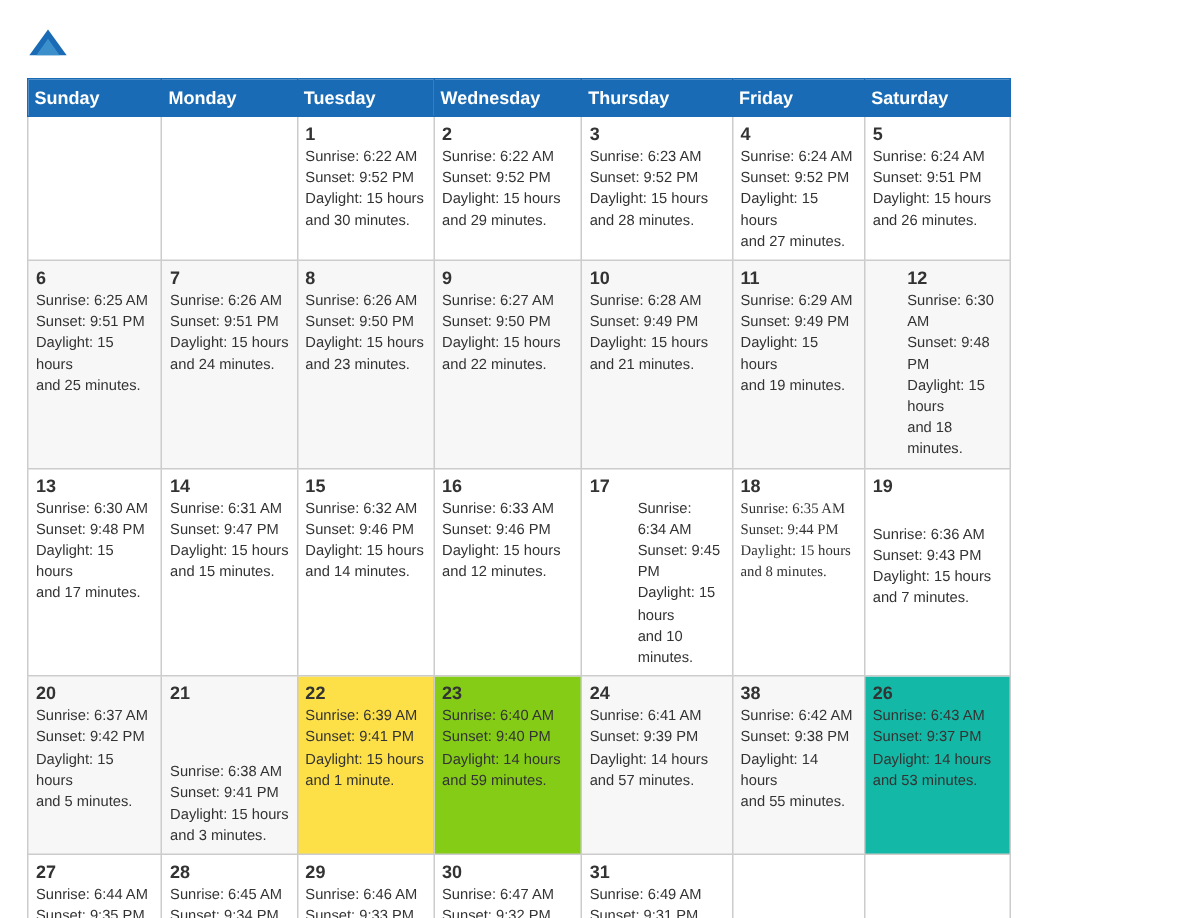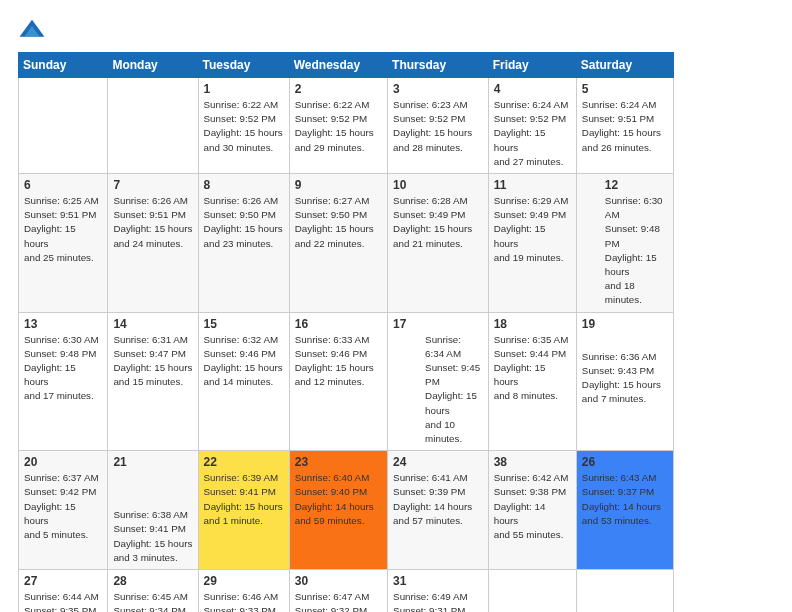--- a/index.html
+++ b/index.html
@@ -249,21 +249,21 @@
           </td>
           <td>
             <span class="day-number">17</span>
             <div class="day-info" style="white-space: pre-line; margin-left: 32px;">Sunrise: 6:34 AM
 Sunset: 9:45 PM
 Daylight: 15 hours
 and 10 minutes.</div>
           </td>
           <td>
             <span class="day-number">18</span>
-            <div class="day-info" style="white-space: pre-line;">Sunrise: 6:35 AM
+            <div class="day-info" style="white-space: pre-line; font-family: Liberation Serif, serif;">Sunrise: 6:35 AM
 Sunset: 9:44 PM
 Daylight: 15 hours
 and 8 minutes.</div>
           </td>
           <td>
             <span class="day-number">19</span>
             <div class="day-info" style="white-space: pre-line; margin-top: 19px;">Sunrise: 6:36 AM
 Sunset: 9:43 PM
 Daylight: 15 hours
 and 7 minutes.</div>
@@ -284,42 +284,42 @@
 Daylight: 15 hours
 and 3 minutes.</div>
           </td>
           <td style="background: #fde047;">
             <span class="day-number">22</span>
             <div class="day-info" style="white-space: pre-line;">Sunrise: 6:39 AM
 Sunset: 9:41 PM
 Daylight: 15 hours
 and 1 minute.</div>
           </td>
-          <td style="background: #f97316;">
+          <td style="background: #84cc16;">
             <span class="day-number">23</span>
             <div class="day-info" style="white-space: pre-line;">Sunrise: 6:40 AM
 Sunset: 9:40 PM
 Daylight: 14 hours
 and 59 minutes.</div>
           </td>
           <td style="background: rgb(247, 247, 247);">
             <span class="day-number">24</span>
             <div class="day-info" style="white-space: pre-line;">Sunrise: 6:41 AM
 Sunset: 9:39 PM
 Daylight: 14 hours
 and 57 minutes.</div>
           </td>
           <td style="background: rgb(247, 247, 247);">
             <span class="day-number">38</span>
             <div class="day-info" style="white-space: pre-line;">Sunrise: 6:42 AM
 Sunset: 9:38 PM
 Daylight: 14 hours
 and 55 minutes.</div>
           </td>
-          <td style="background: #3b82f6;">
+          <td style="background: #14b8a6;">
             <span class="day-number">26</span>
             <div class="day-info" style="white-space: pre-line;">Sunrise: 6:43 AM
 Sunset: 9:37 PM
 Daylight: 14 hours
 and 53 minutes.</div>
           </td>
         </tr>
         <tr>
           <td>
             <span class="day-number">27</span>

